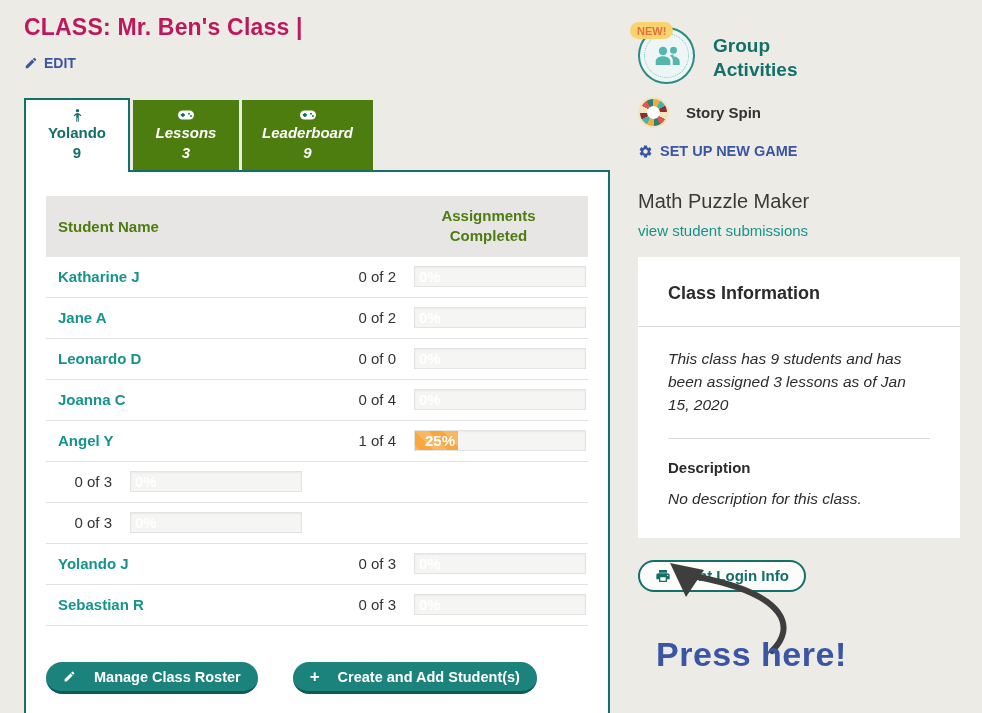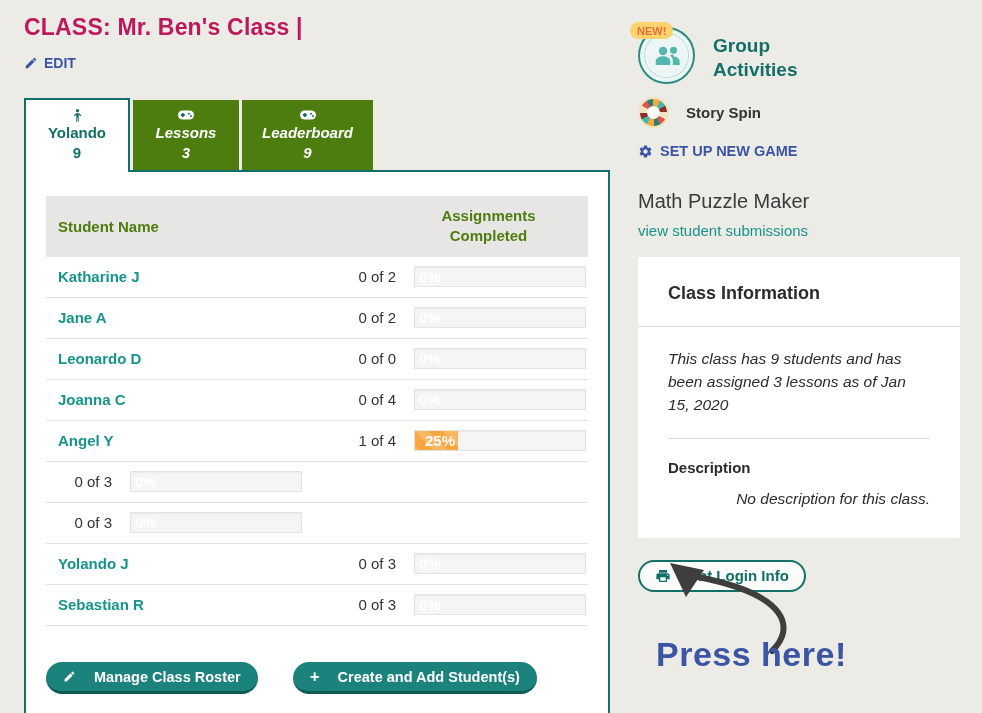--- a/index.html
+++ b/index.html
@@ -115,21 +115,21 @@
     display:inline-flex; align-items:center; gap:7px; margin-top:15px;
     color:#3b55a5; font-weight:bold; font-size:14.5px; text-decoration:none; cursor:pointer;
   }
   .mpm-title { margin-top:27px; font-size:20px; color:#3a3a3a; }
   .submissions-link { display:inline-block; margin-top:9px; color:#16948c; font-size:15px; text-decoration:none; cursor:pointer; }
   .ci-card { margin-top:17px; background:#fff; width:322px; padding:26px 0 30px; }
   .ci-title { padding:0 30px 22px; font-size:18px; font-weight:bold; color:#2b2b2b; border-bottom:1px solid #dadada; }
   .ci-summary { margin:20px 30px 0; font-style:italic; font-size:15.5px; line-height:1.5; color:#2b2b2b; }
   .ci-divider { margin:22px 30px 0; border:none; border-top:1px solid #dadada; }
   .ci-desc-label { margin:20px 30px 0; font-weight:bold; font-size:15px; color:#2b2b2b; }
-  .ci-desc-text { margin:14px 30px 0; font-style:italic; font-size:15.5px; color:#2b2b2b;text-align:right; }
+  .ci-desc-text { margin:14px 30px 0; font-style:italic; font-size:15.5px; color:#2b2b2b; }
   .print-btn {
     display:inline-flex; align-items:center; gap:7px; margin-top:22px;
     background:#fcfcfa; border:2px solid #136f69; border-radius:17px;
     color:#136f69; font-weight:bold; font-size:15px; font-family:inherit;
     padding:5px 15px 6px; cursor:pointer;
   }
   .arrow-svg { position:absolute; left:2px; top:530px; pointer-events:none; }
   .press-here {
     position:absolute; left:18px; top:608px;
     color:#3b55a5; font-size:34px; font-weight:bold; letter-spacing:.5px;

